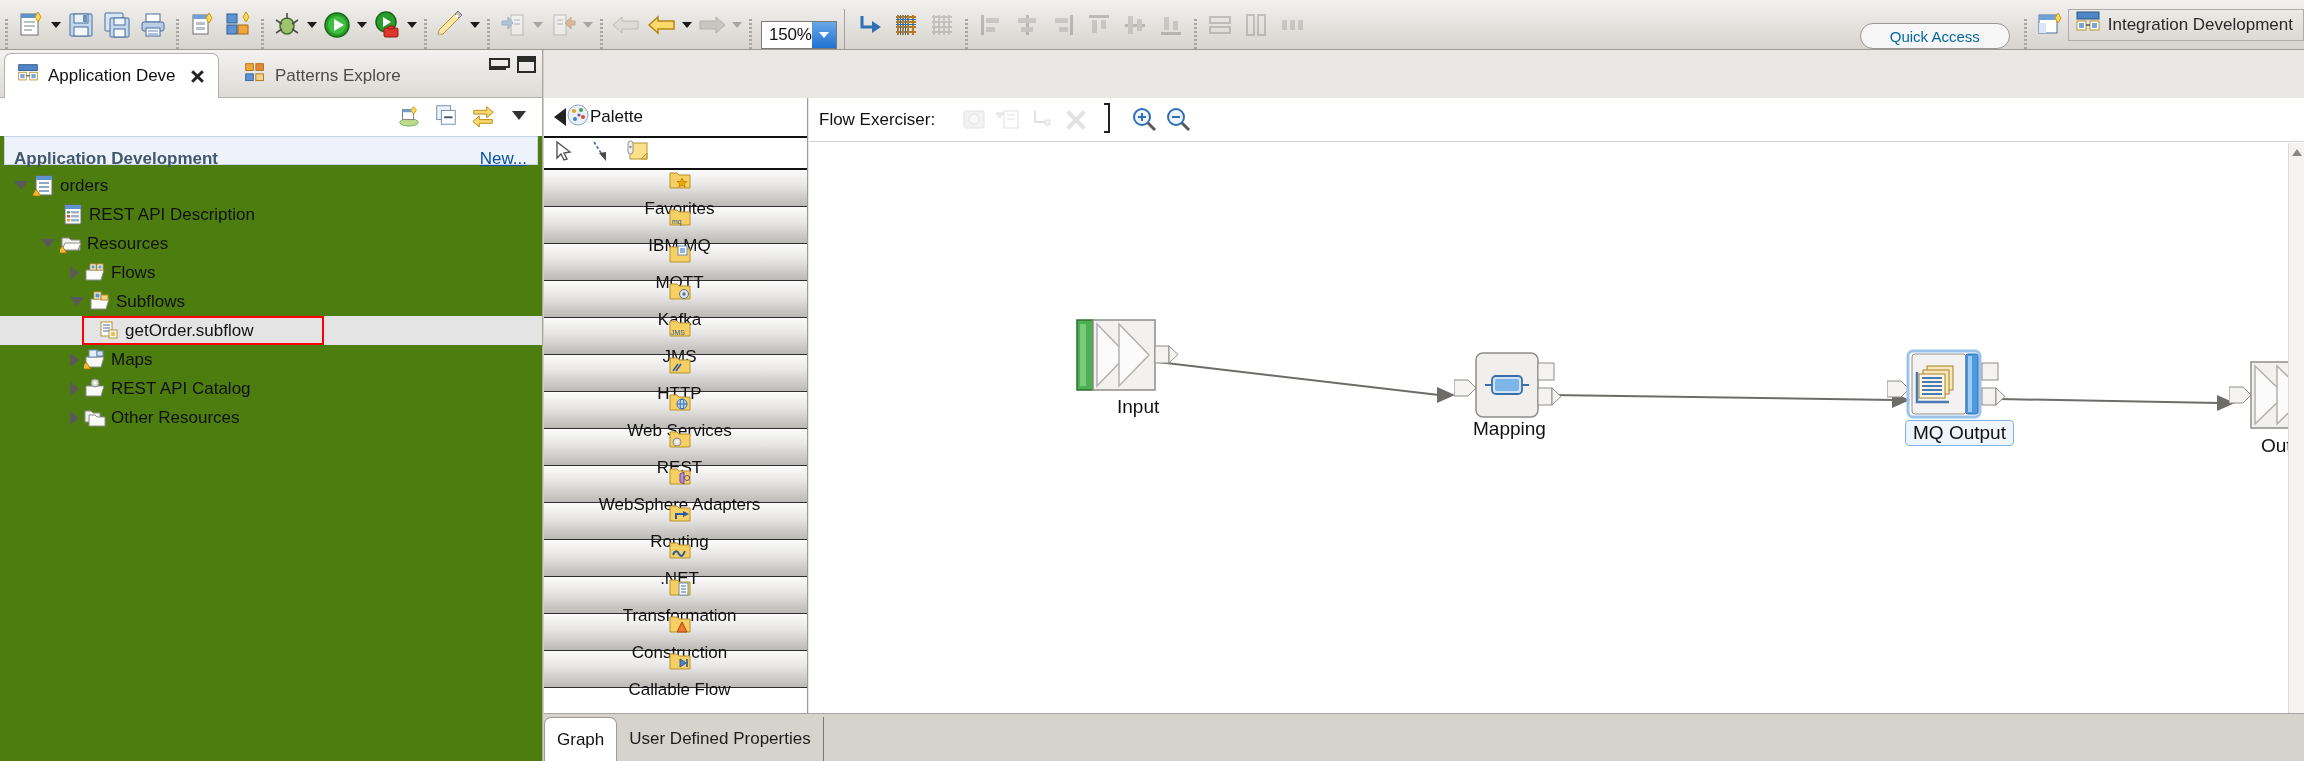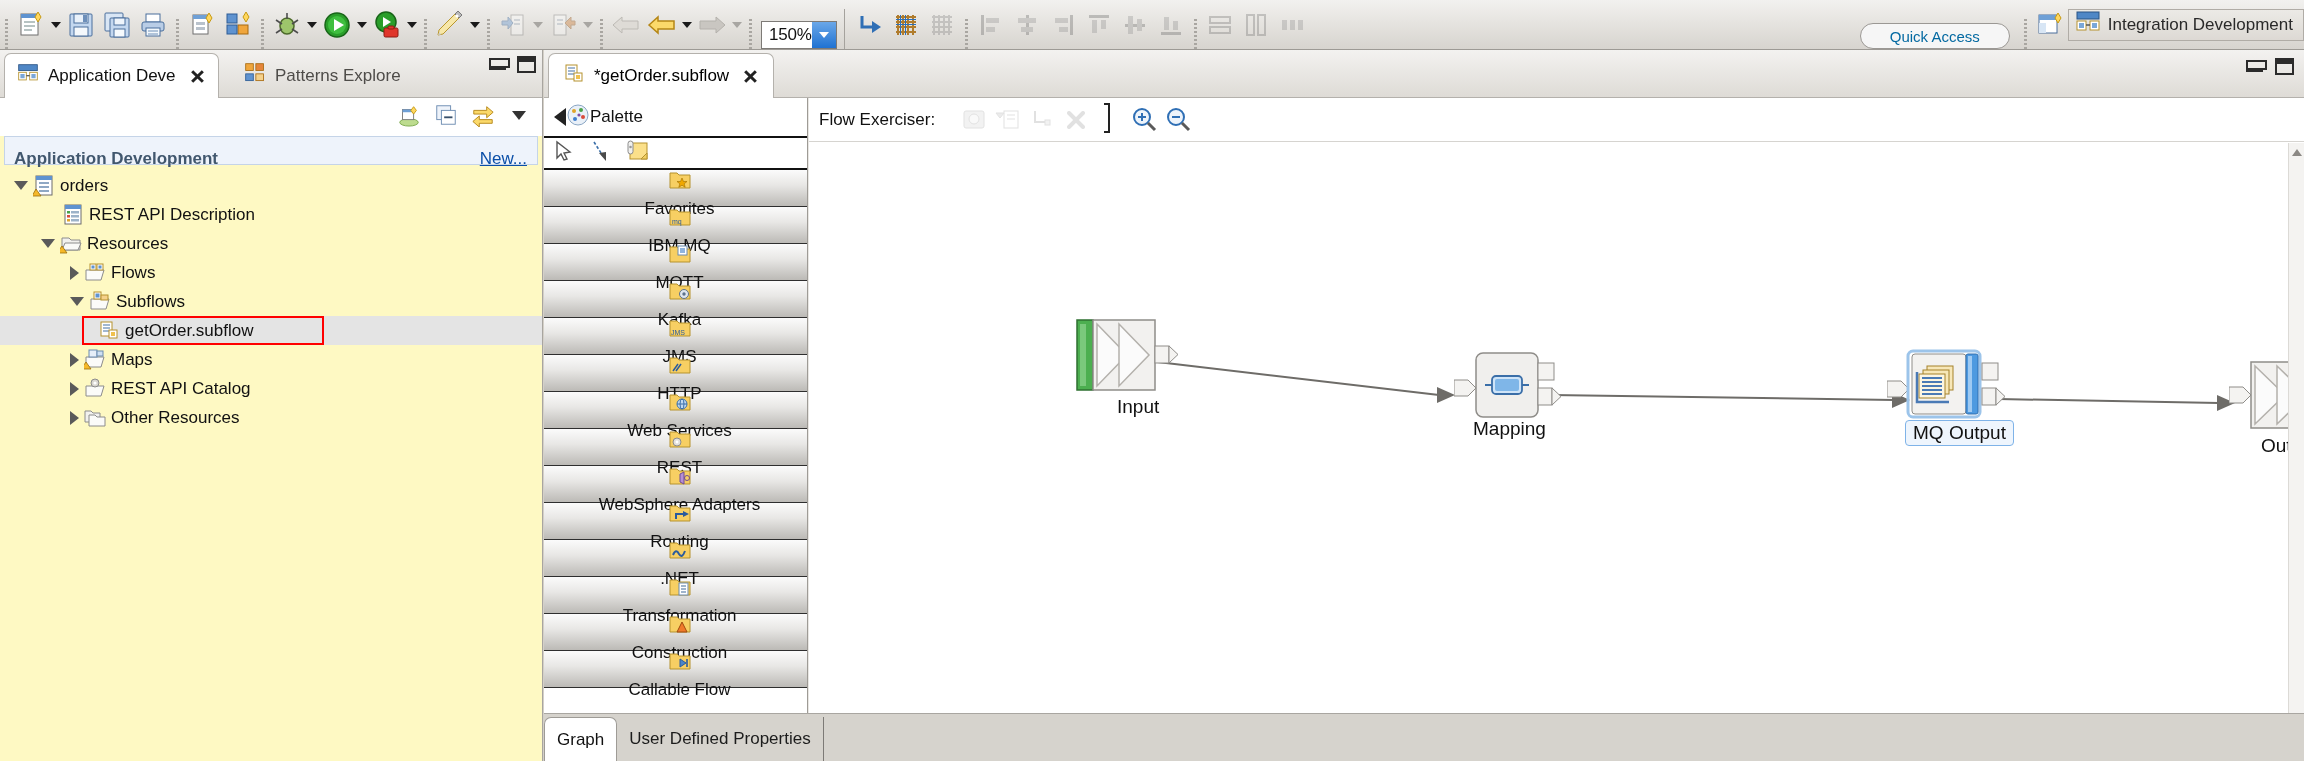--- a/index.html
+++ b/index.html
@@ -67,21 +67,21 @@
   #perspective-current {
     display: flex; align-items: center; gap: 7px; height: 32px;
     padding: 0 10px 0 6px; border: 1px solid #b0aca6;
     background: linear-gradient(to bottom,#eceae6,#ddd9d4);
   }
   #perspective-label { font-size: 17px; color: #2a2a2a; }
 
   
   #left-view {
     position: absolute; left: 0; top: 50px; width: 543px; height: 711px;
-    background: #fef9c3; border-right: 1px solid #a8a5a0;
+    background: #4d7c0f; border-right: 1px solid #a8a5a0;
   }
   #left-tabbar {
     height: 48px; position: relative;
     background: linear-gradient(to bottom,#f3f2f0,#dedbd6);
     border-bottom: 1px solid #b4b1ac;
   }
   .vtab {
     position: absolute; top: 3px; height: 45px; display: flex; align-items: center;
     padding: 0 12px; gap: 9px; font-size: 17px;
   }
@@ -713,40 +713,20 @@
           <path d="M5 8 L11 8 L13 10 L21 10 L21 19 L5 19 Z" fill="#fbfbf9" stroke="#8c8c8c"></path>
         </svg>
       </span>
       <span class="tlabel">Other Resources</span>
     </div>
   </div>
 </div>
 
 <div id="editor">
 
-  <div id="ed-tabbar">
-    <div id="ed-tab">
-      <span>
-        <svg width="22" height="22" viewBox="0 0 22 22">
-          <rect x="3" y="2" width="11" height="14" fill="#fff" stroke="#b5922e"></rect>
-          <line x1="5" y1="5" x2="12" y2="5" stroke="#6f90b8" stroke-width="1.3"></line>
-          <line x1="5" y1="8" x2="12" y2="8" stroke="#6f90b8" stroke-width="1.3"></line>
-          <line x1="5" y1="11" x2="12" y2="11" stroke="#6f90b8" stroke-width="1.3"></line>
-          <rect x="11" y="10" width="8" height="8" fill="#fff" stroke="#b5922e"></rect>
-          <rect x="13" y="12" width="4" height="4" fill="#f0c14d"></rect>
-        </svg>
-      </span>
-      <span>*getOrder.subflow</span>
-      <span class="tab-close"></span>
-    </div>
-    <div id="ed-viewtools">
-      <span class="win-min"></span>
-      <span class="win-max"></span>
-    </div>
-  </div>
 
   <div id="palette">
     <div id="palette-head">
       <span id="palette-collapse"></span>
       <span>
         <svg width="24" height="24" viewBox="0 0 24 24">
           <circle cx="12" cy="12" r="10" fill="#e9f0f8" stroke="#8aa6c4"></circle>
           <circle cx="8" cy="8" r="2" fill="#e0a52a"></circle>
           <circle cx="15" cy="7" r="2" fill="#4aa24a"></circle>
           <circle cx="17" cy="14" r="2" fill="#d84a3c"></circle>

